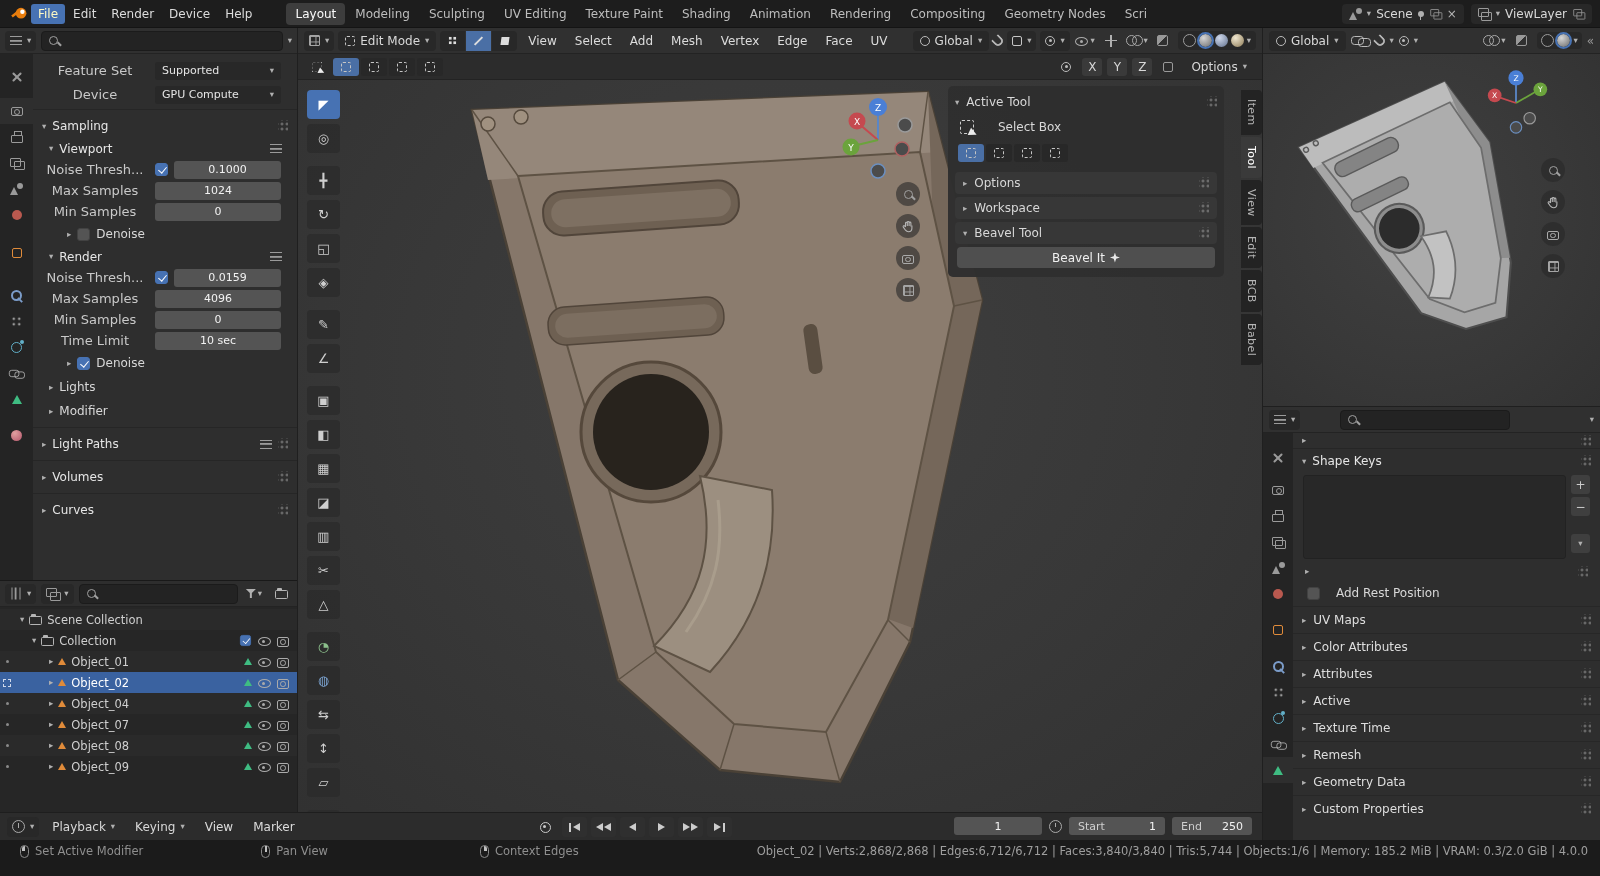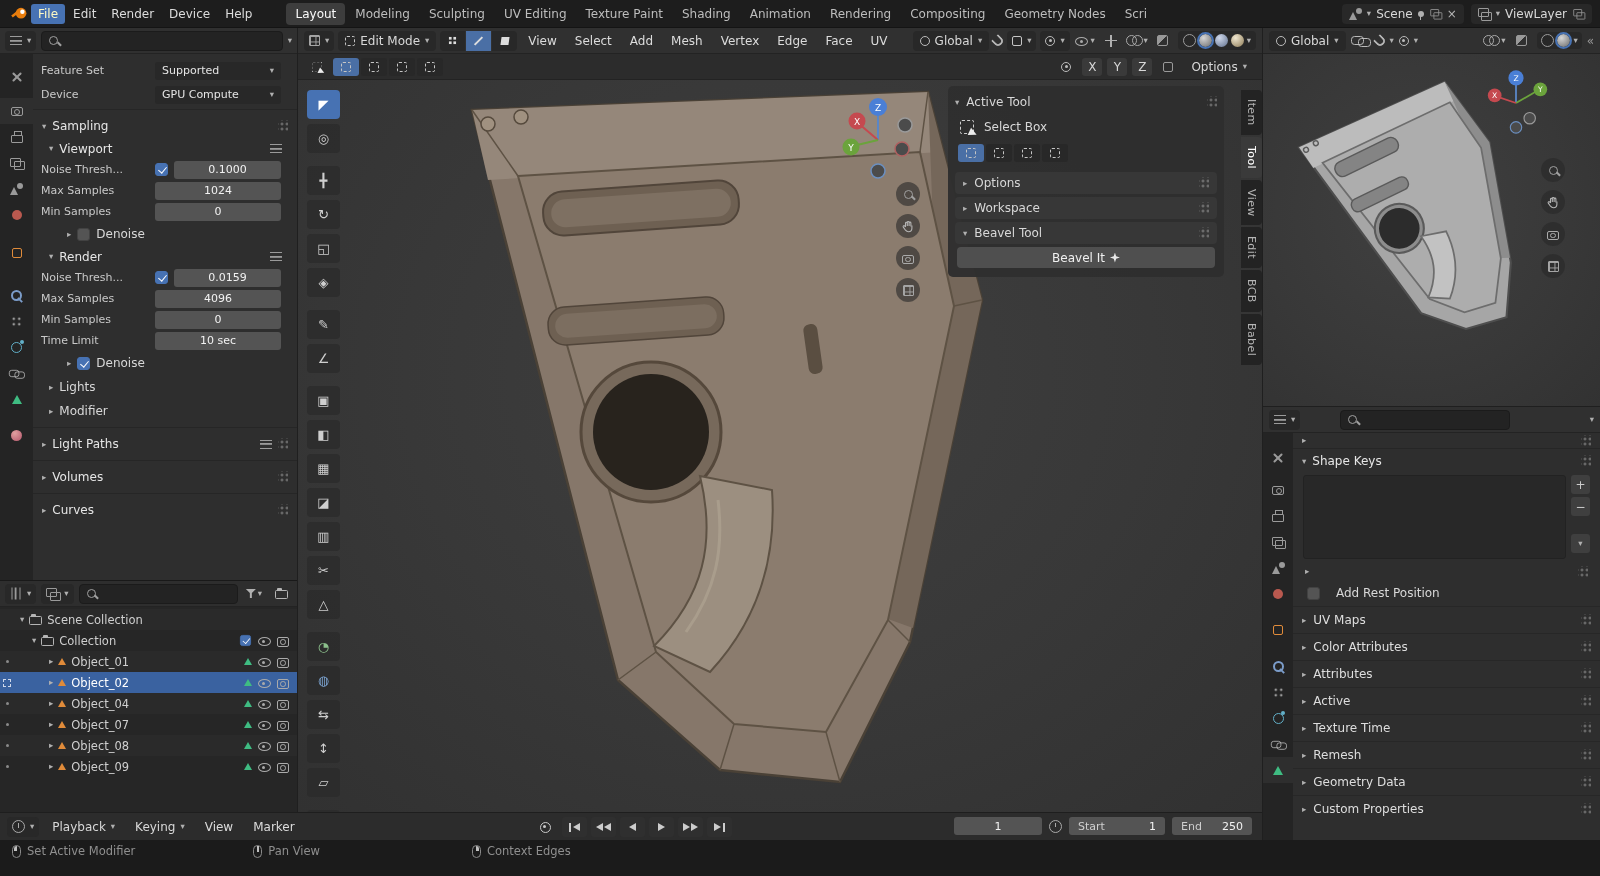--- a/index.html
+++ b/index.html
@@ -69,21 +69,21 @@
 .seg3>div:first-child{border-radius:4px 0 0 4px}
 .seg3>div:last-child{border-radius:0 4px 4px 0}
 .seg3>div.active{background:#4a6fa5}
 .vm-vert{width:9px;height:9px;background-image:radial-gradient(#ddd 1.4px,transparent 1.6px);background-size:4.5px 4.5px}
 .vm-edge{width:11px;height:2px;background:#ddd;transform:rotate(-45deg)}
 .vm-face{width:8px;height:8px;background:#ddd;transform:skewX(-8deg)}
 .tool{width:33px;height:29px;background:rgba(44,44,44,.85);border-radius:4px;display:flex;align-items:center;justify-content:center;color:#cfcfcf;font-size:13px;flex:none}
 .tool.active{background:#4772b3;color:#fff}
 .panelhdr{display:flex;align-items:center;gap:6px;height:24px;padding:0 9px;color:#e6e6e6}
 .prow{display:flex;align-items:center;height:21px;padding:0 16px 0 8px;gap:6px}
-.plabel{width:108px;text-align:left;color:#c9c9c9;font-size:11px;flex:none;white-space:nowrap;overflow:hidden}
+.plabel{width:108px;text-align:center;color:#c9c9c9;font-size:13px;flex:none;white-space:nowrap;overflow:hidden}
 .psep{height:1px;background:#262626;margin:4px 0}
 .ptab{height:26px;width:100%;display:flex;align-items:center;justify-content:center;flex:none}
 .ptab.active{background:#2e2e2e}
 .orow{height:21px;display:flex;align-items:center;gap:5px;padding-right:7px;font-size:11.5px;color:#cfcfcf}
 .orow:nth-child(odd){background:#2a2a2a}
 .orow.sel{background:#3a62a0;color:#fff}
 .gutter{width:14px;display:flex;align-items:center;justify-content:center;flex:none}
 .gdot{width:3px;height:3px;border-radius:50%;background:#8a8a8a}
 .vtab{writing-mode:vertical-rl;background:#232323;color:#b5b5b5;border-radius:0 4px 4px 0;padding:9px 4px;font-size:11px;letter-spacing:.4px;flex:none}
 .vtab.active{background:#3a3a3a;color:#fff}
@@ -656,21 +656,21 @@
     <div class="abs navbtn" style="left:598px;top:198px">
         <span class="gridico"></span>
       </div>
 
     <div class="abs" style="left:650px;top:6px;width:276px;background:rgba(46,46,46,.97);border-radius:5px;padding:5px 7px 9px">
       <div class="row" style="height:22px;gap:7px">
         <span class="chev">▾</span>
         <span class="grow">Active Tool</span>
         <span class="dots"></span>
       </div>
-      <div class="row" style="height:28px;gap:10px;padding-left:5px">
+      <div class="row" style="height:28px;gap:24px;padding-left:5px">
         <span class="dashsq"></span>
         <span>Select Box</span>
       </div>
       <div class="row" style="gap:2px;padding:3px 0 7px 3px">
         <div class="segbtn active">
             <span class="dsq"></span>
           </div>
         <div class="segbtn">
             <span class="dsq"></span>
           </div>
@@ -966,25 +966,26 @@
         <span>1</span>
     </div>
     <div class="val" style="width:80px;justify-content:space-between;padding:0 9px">
       <span style="color:#cfcfcf">End</span>
         <span>250</span>
     </div>
   </div>
 </div>
 
 <div class="abs row" style="left:0;top:840px;width:1600px;height:36px;background:#1b1b1b;padding:0 12px 14px;align-items:center">
-  <div class="shint" style="margin-left:0">
+  <div class="shint" style="margin-left:8px">
     <span class="mouse l"></span>
     <span>Set Active Modifier</span>
   </div>
   <div class="shint" style="margin-left:118px">
     <span class="mouse m"></span>
     <span>Pan View</span>
   </div>
   <div class="shint" style="margin-left:152px">
     <span class="mouse r"></span>
     <span>Context Edges</span>
   </div>
+  <span style="margin-left:auto;color:#9e9e9e;font-size:11.5px">Object_02 | Verts:2,868/2,868 | Edges:6,712/6,712 | Faces:3,840/3,840 | Tris:5,744 | Objects:1/6 | Memory: 185.2 MiB | VRAM: 0.3/2.0 GiB | 4.0.0</span>
 </div>
 
 </body></html>

